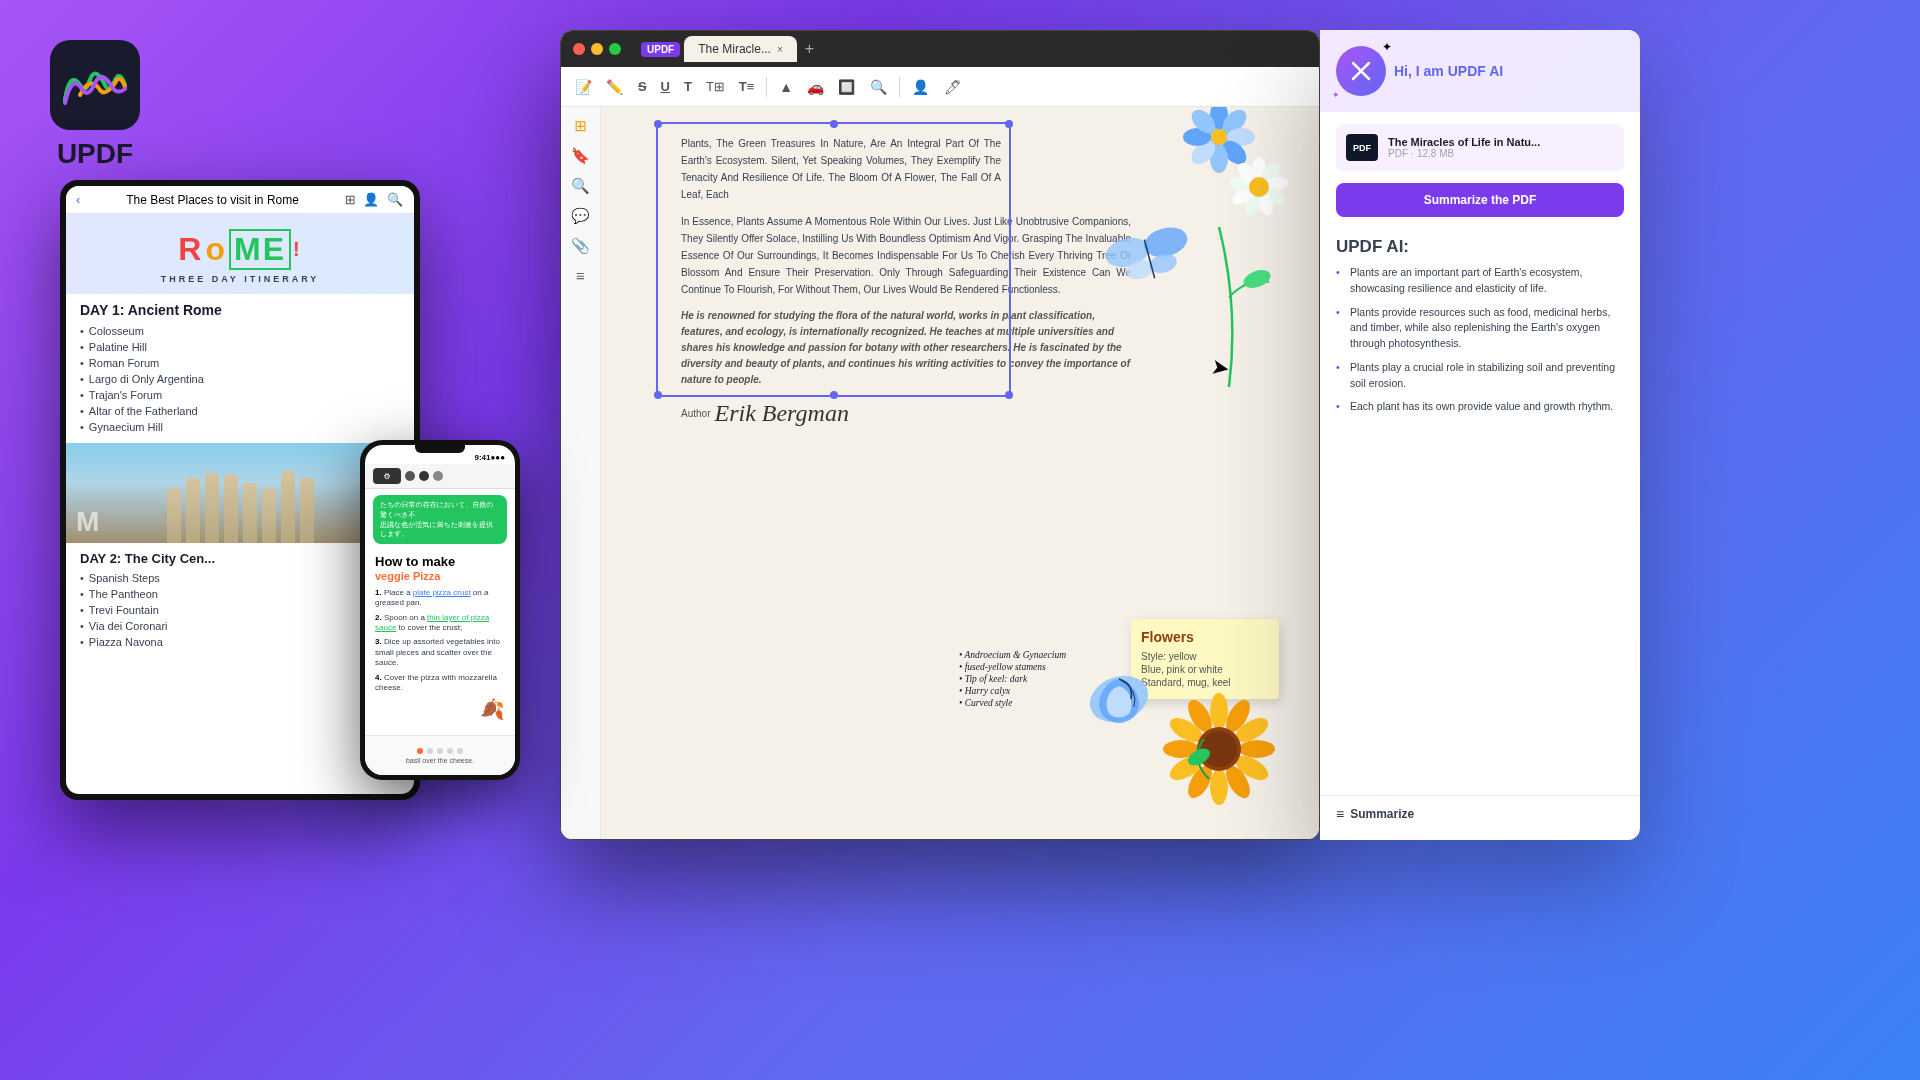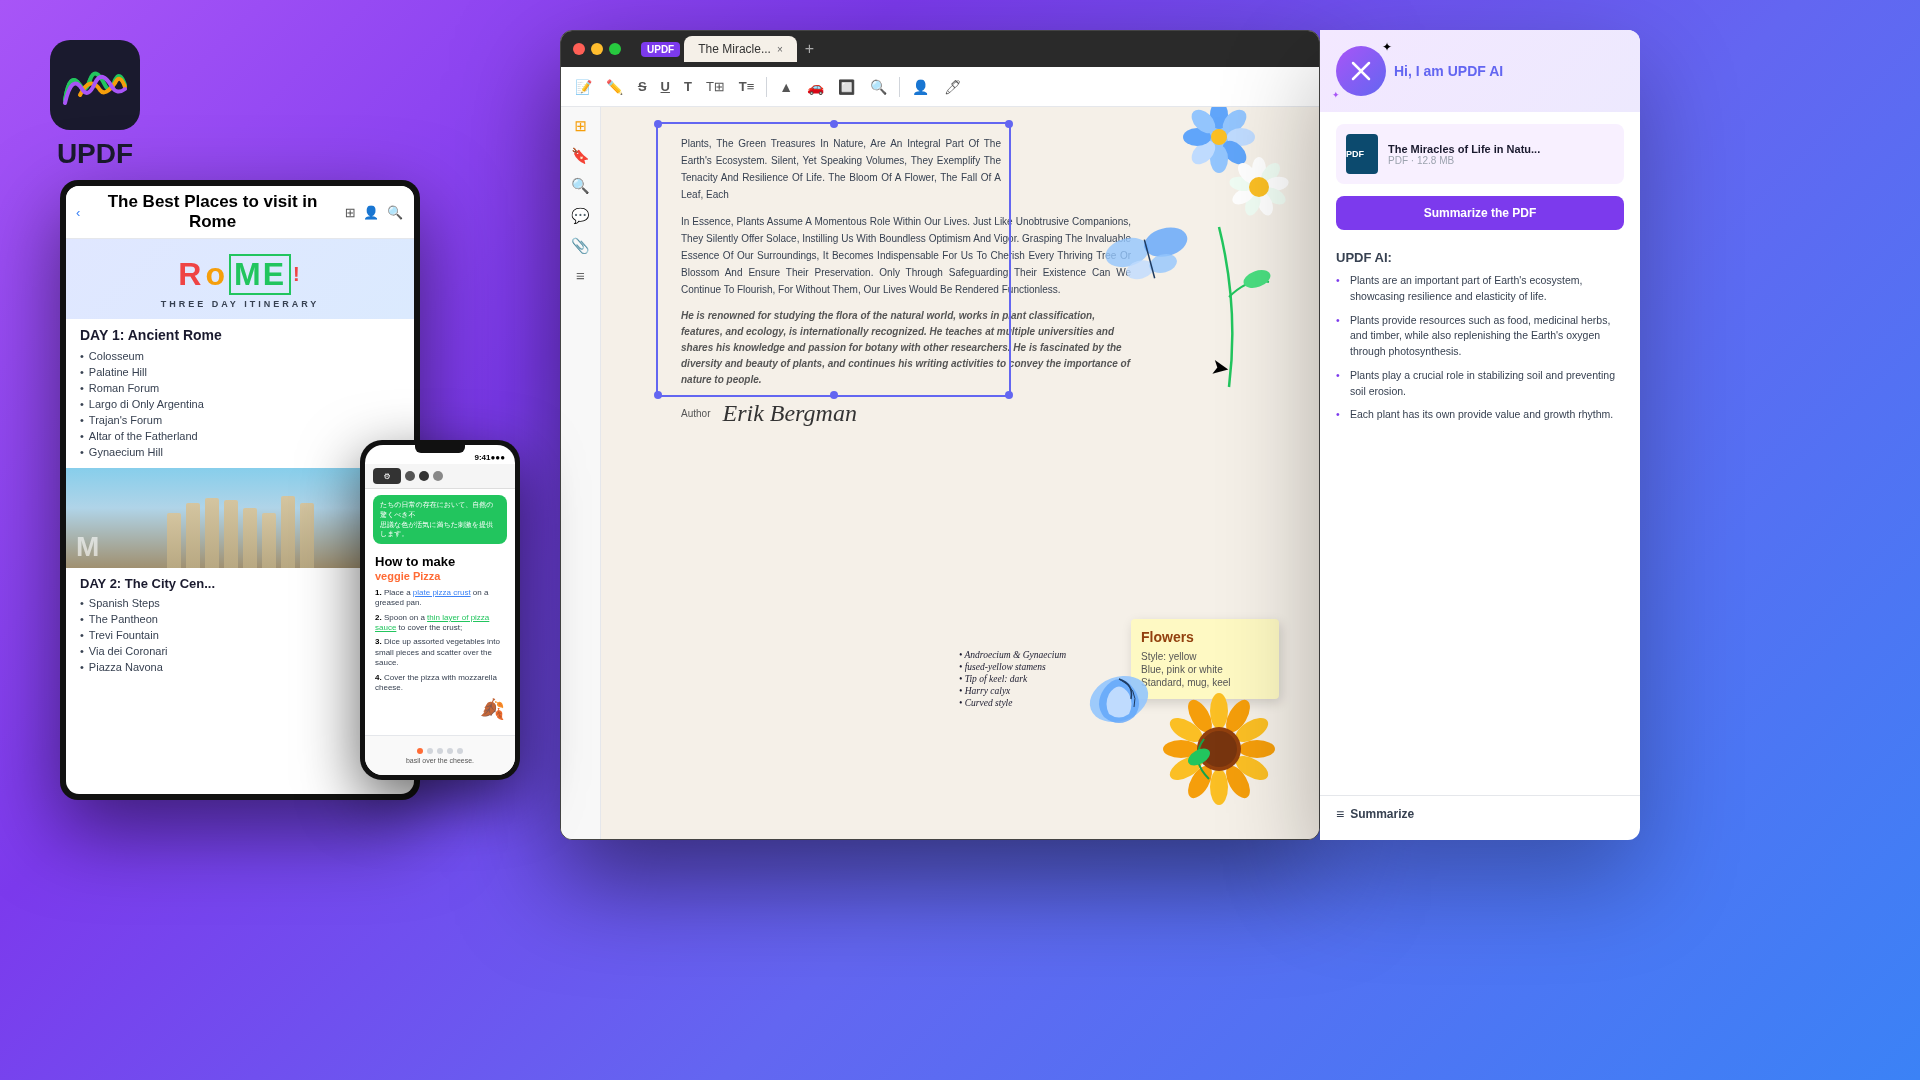--- a/index.html
+++ b/index.html
@@ -69,22 +69,22 @@
       background: none;
       border: none;
       font-size: 13px;
       color: #3b82f6;
       cursor: pointer;
       display: flex;
       align-items: center;
       gap: 2px;
     }
     .tablet-doc-title {
-      font-size: 17px;
-      font-weight: 700;
+      font-size: 12px;
+      font-weight: 400;
       flex: 1;
       text-align: center;
     }
     .tablet-icons {
       display: flex;
       gap: 8px;
     }
     .tablet-icon { font-size: 13px; color: #555; cursor: pointer; }
 
     .tablet-content { flex: 1; overflow: hidden; position: relative; }
@@ -338,46 +338,47 @@
       margin: 12px 16px;
       background: #f8f0ff;
       border-radius: 8px;
       padding: 10px;
       display: flex;
       align-items: center;
       gap: 10px;
     }
     .ai-file-icon {
       width: 32px;
-      height: 40px;
-      background: #0c4a6e;
+      height: 27px;
+      background: #0f172a;
       border-radius: 4px;
       display: flex;
       align-items: center;
+      justify-content: center;
       color: #fff;
       font-size: 9px;
       font-weight: 700;
     }
     .ai-file-name { font-size: 11px; font-weight: 600; color: #1a1a2e; }
     .ai-file-size { font-size: 10px; color: #9ca3af; }
 
     .ai-summarize-btn {
       margin: 0 16px 12px;
       background: #7c3aed;
       color: #fff;
       border: none;
       border-radius: 8px;
       padding: 10px 16px;
       font-size: 12px;
       font-weight: 600;
       cursor: pointer;
       text-align: center;
     }
 
-    .ai-section-title { font-size: 13px; font-weight: 700; color: #374151; padding: 8px 16px 4px; }
+    .ai-section-title { font-size: 17px; font-weight: 700; color: #374151; padding: 8px 16px 4px; }
     .ai-bullet-points { padding: 0 16px; flex: 1; overflow-y: auto; }
     .ai-bullet {
       font-size: 10.5px;
       color: #374151;
       line-height: 1.5;
       padding: 4px 0;
       padding-left: 14px;
       position: relative;
     }
     .ai-bullet::before {
@@ -691,21 +692,21 @@
       </div>
 
       <div style="font-size:10px;color:#374151;line-height:1.7;padding:4px 20px 4px 60px;text-align:justify;max-width:530px;">
         In Essence, Plants Assume A Momentous Role Within Our Lives. Just Like Unobtrusive Companions, They Silently Offer Solace, Instilling Us With Boundless Optimism And Vigor. Grasping The Invaluable Essence Of Our Surroundings, It Becomes Indispensable For Us To Cherish Every Thriving Tree Or Blossom And Ensure Their Preservation. Only Through Safeguarding Their Existence Can We Continue To Flourish, For Without Them, Our Lives Would Be Rendered Functionless.
       </div>
 
       <div style="font-size:10px;color:#555;line-height:1.6;padding:6px 20px 4px 60px;font-style:italic;max-width:530px;font-weight:bold;">
         He is renowned for studying the flora of the natural world, works in plant classification, features, and ecology, is internationally recognized. He teaches at multiple universities and shares his knowledge and passion for botany with other researchers. He is fascinated by the diversity and beauty of plants, and continues his writing activities to convey the importance of nature to people.
       </div>
 
-      <div style="padding:8px 20px 0 60px;display:flex;align-items:center;gap:12px;">
+      <div style="padding:8px 20px 0 60px;display:flex;align-items:center;gap:4px;">
         <span style="font-size:10px;color:#555;">Author</span>
         <span style="font-size:24px;font-family:'Brush Script MT',cursive;color:#333;font-style:italic;">Erik Bergman</span>
       </div>
 
       <div style="position:absolute;bottom:140px;right:40px;width:148px;background:#fef9c3;border-radius:4px;padding:10px;box-shadow:2px 4px 12px rgba(0,0,0,0.15);font-size:10px;">
         <div style="font-size:14px;font-weight:700;color:#92400e;margin-bottom:5px;">Flowers</div>
         <div style="color:#555;padding:1px 0;">Style: yellow</div>
         <div style="color:#555;padding:1px 0;">Blue, pink or white</div>
         <div style="color:#555;padding:1px 0;">Standard, mug, keel</div>
       </div>

